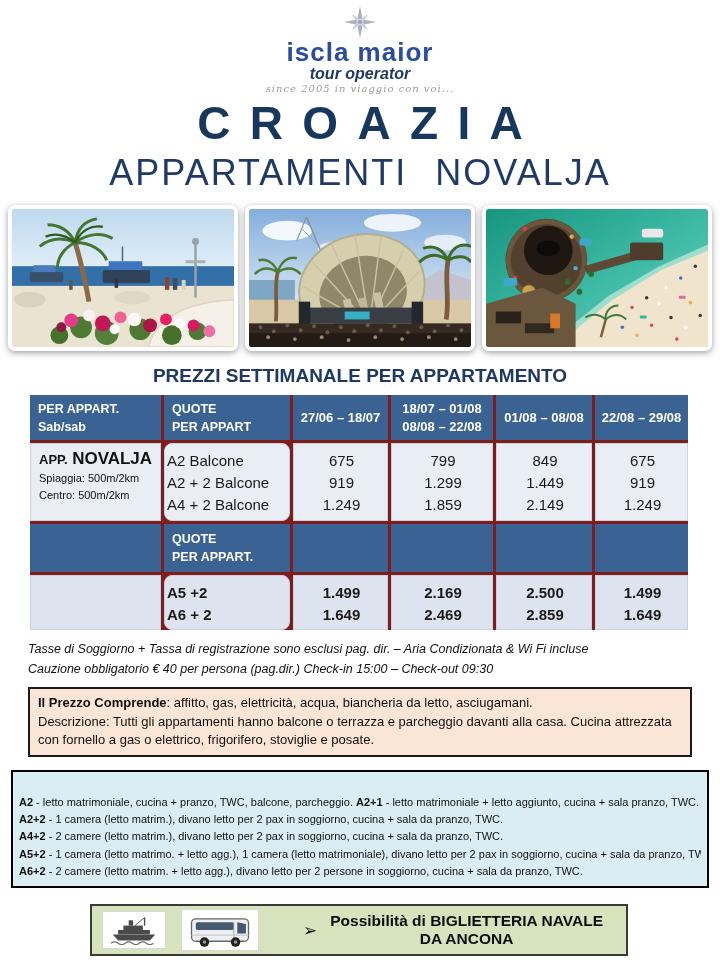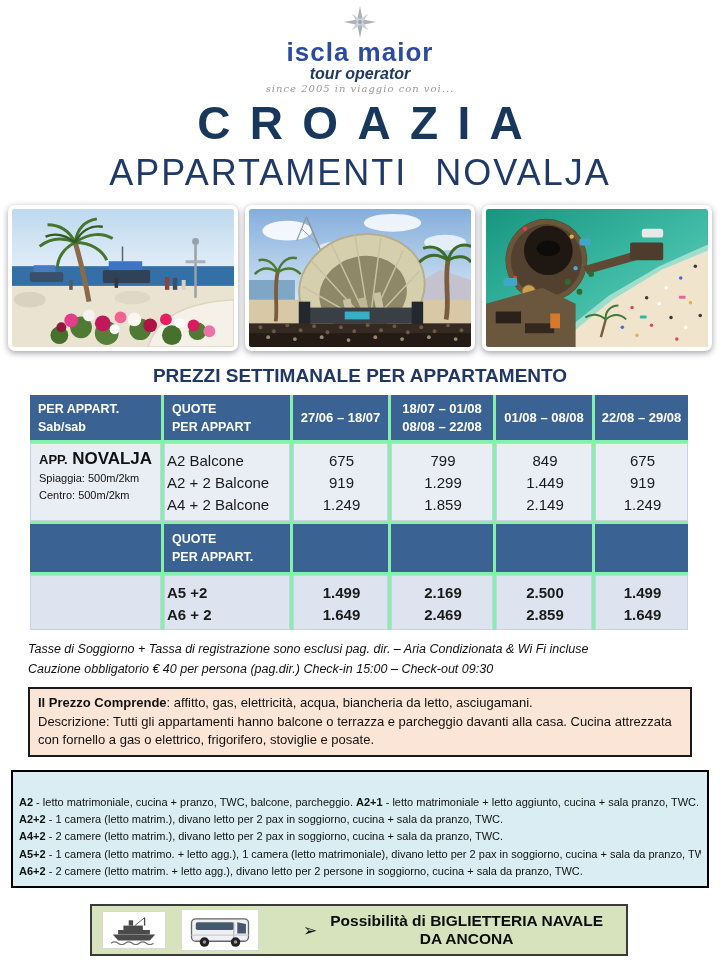--- a/index.html
+++ b/index.html
@@ -21,30 +21,30 @@
               word-spacing:16px; margin-top:6px; line-height:1.05; }
   
   .photos { display:flex; gap:7px; padding:0 8px; margin-top:14px; height:146px; }
   .photo { flex:1; border:4px solid #fff; border-radius:7px; overflow:hidden;
            box-shadow:0 2px 6px rgba(70,70,85,.5); background:#cfe2ef; }
   .photo svg { width:100%; height:100%; display:block; }
   
   .section-heading { text-align:center; color:#1F3864; font-weight:bold; font-size:19px; margin-top:14px; }
   
   .ptable { display:grid; grid-template-columns:131px 126px 95px 102px 96px 93px;
-            gap:3px; margin:8px 0 0 30px; width:658px; background:#86efac; }
+            gap:3px; margin:8px 0 0 30px; width:658px; background:#7f1d1d; }
   .cell { min-height:20px; }
   .hc { background:#3A6394; color:#fff; min-height:44px; padding:6px 6px 4px 8px;
         font-size:12.5px; font-weight:bold; line-height:1.4; }
   .hc.center { text-align:center; font-size:13px; display:flex; flex-direction:column; justify-content:center; padding:2px; }
   .light  { background:#E9EDF4; border:1px solid #C9D2E2; }
   .light2 { background:#DEE4EF; border:1px solid #C9D2E2;font-weight:bold; }
   .r1 { min-height:66px; padding:6px 6px 4px 8px; }
   .r2 { min-height:54px; padding:6px 6px 4px 8px; }
-  .apt-lines { font-size:15px; line-height:1.45; color:#1a1a1a; padding-left:2px; }
+  .apt-lines { font-size:15px; line-height:1.45; color:#1a1a1a; padding-left:2px;border-radius:8px; }
   .price { text-align:center; font-size:15px; line-height:1.45; color:#1a1a1a; }
   .band { background:#3A6394; color:#fff; min-height:40px; font-size:12.5px; font-weight:bold;
           padding:6px 8px; line-height:1.45; }
   .app-line { line-height:1.1; }
   .app-prefix { font-weight:bold; font-size:13px; }
   .app-name { font-weight:bold; font-size:17px; }
   .app-sub { font-size:11px; line-height:1.35; margin-top:2px; }
   
   .notes { margin:10px 0 0 28px; font-style:italic; font-size:12.5px; line-height:1.55; color:#111; }
   

